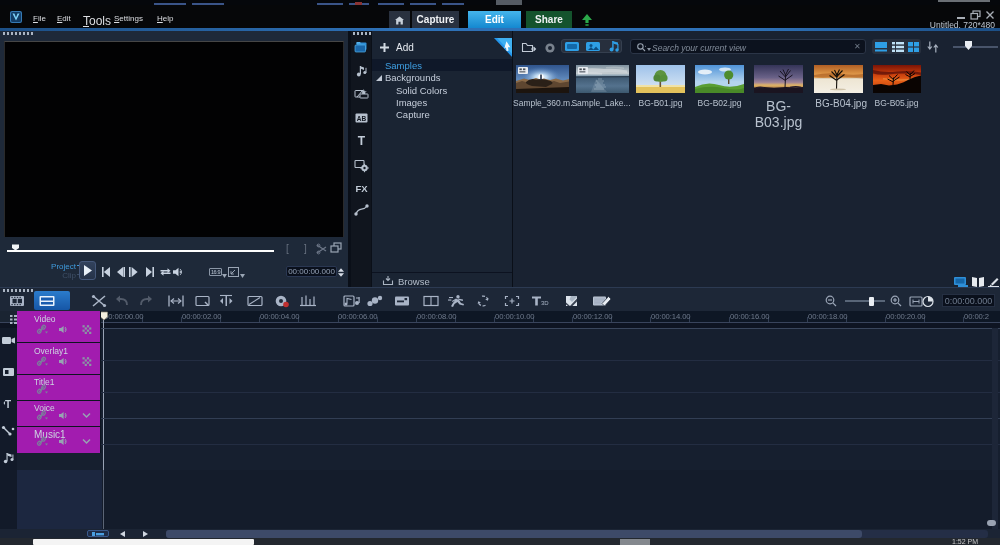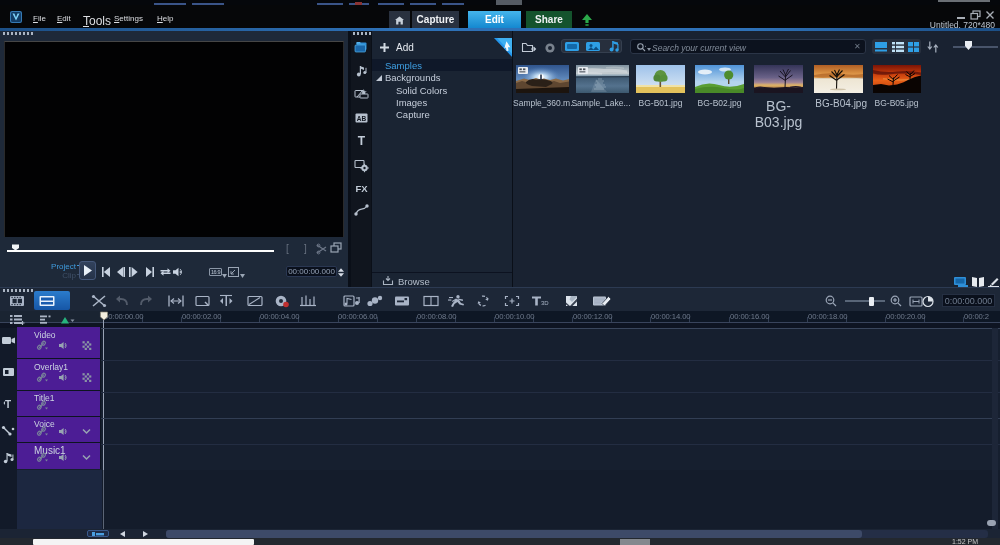--- a/index.html
+++ b/index.html
@@ -657,21 +657,21 @@
   <div class="ab" style="left:0;top:41px;width:1000px;height:1px;background:#3a465c"></div>
   <div class="ab" style="left:0;top:41px;width:1000px;height:142px" id="trackrows">
     <div class="ab" style="left:0;top:32px;width:1000px;height:1px;background:#232d42"></div>
     <div class="ab" style="left:0;top:64px;width:1000px;height:1px;background:#232d42"></div>
     <div class="ab" style="left:0;top:90px;width:1000px;height:1px;background:#323e54"></div>
     <div class="ab" style="left:0;top:116px;width:1000px;height:1px;background:#232d42"></div>
     <div class="ab" style="left:0;top:142px;width:1000px;height:1px;background:#323e54"></div>
   </div>
 
   <div class="ab" style="left:0;top:41px;width:17px;height:142px;background:#121a29"></div>
-  <div class="ab" style="left:17px;top:40px;width:84px;height:142px;background:#4c1d95;border-right:1px solid #0d1420" id="theads">
+  <div class="ab" style="left:17px;top:24px;width:84px;height:142px;background:#a21caf;border-right:1px solid #0d1420" id="theads">
     <div class="ab" style="left:0;top:31px;width:84px;height:1px;background:#0d1420"></div>
     <div class="ab" style="left:0;top:63px;width:84px;height:1px;background:#0d1420"></div>
     <div class="ab" style="left:0;top:89px;width:84px;height:1px;background:#0d1420"></div>
     <div class="ab" style="left:0;top:115px;width:84px;height:1px;background:#0d1420"></div>
     <div class="ab" style="left:17px;top:3px;font-size:8.5px;color:#ccd5e1">Video</div>
     <div class="ab" style="left:17px;top:35px;font-size:8.5px;color:#ccd5e1">Overlay1</div>
     <div class="ab" style="left:17px;top:66px;font-size:8.5px;color:#ccd5e1">Title1</div>
     <div class="ab" style="left:17px;top:92px;font-size:8.5px;color:#ccd5e1">Voice</div>
     <div class="ab" style="left:17px;top:118px;font-size:10px;color:#ccd5e1">Music1</div>
     <svg class="ab" style="left:18px;top:14px" width="66" height="124" viewBox="0 0 66 124">

